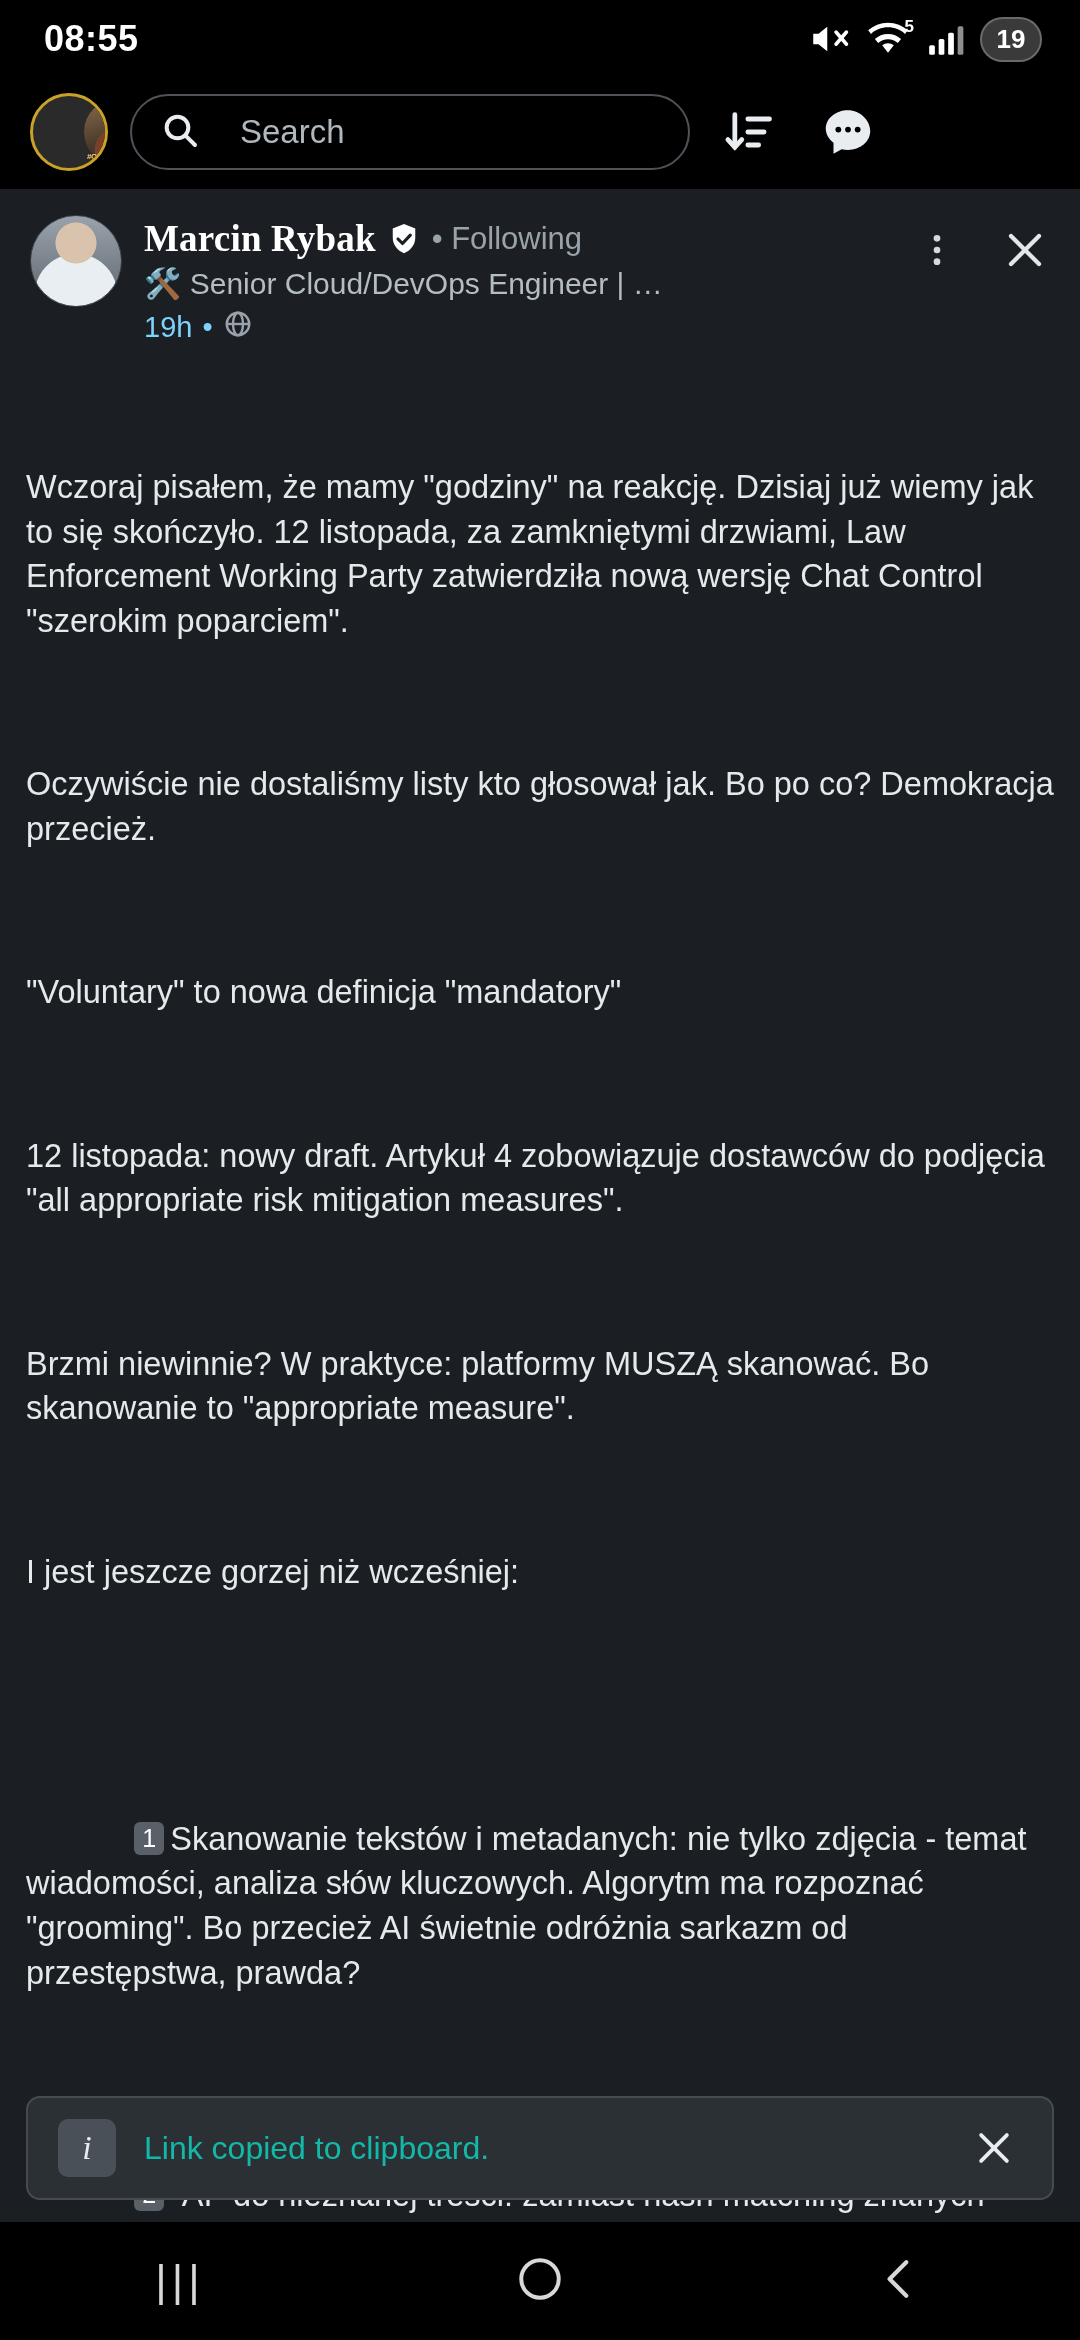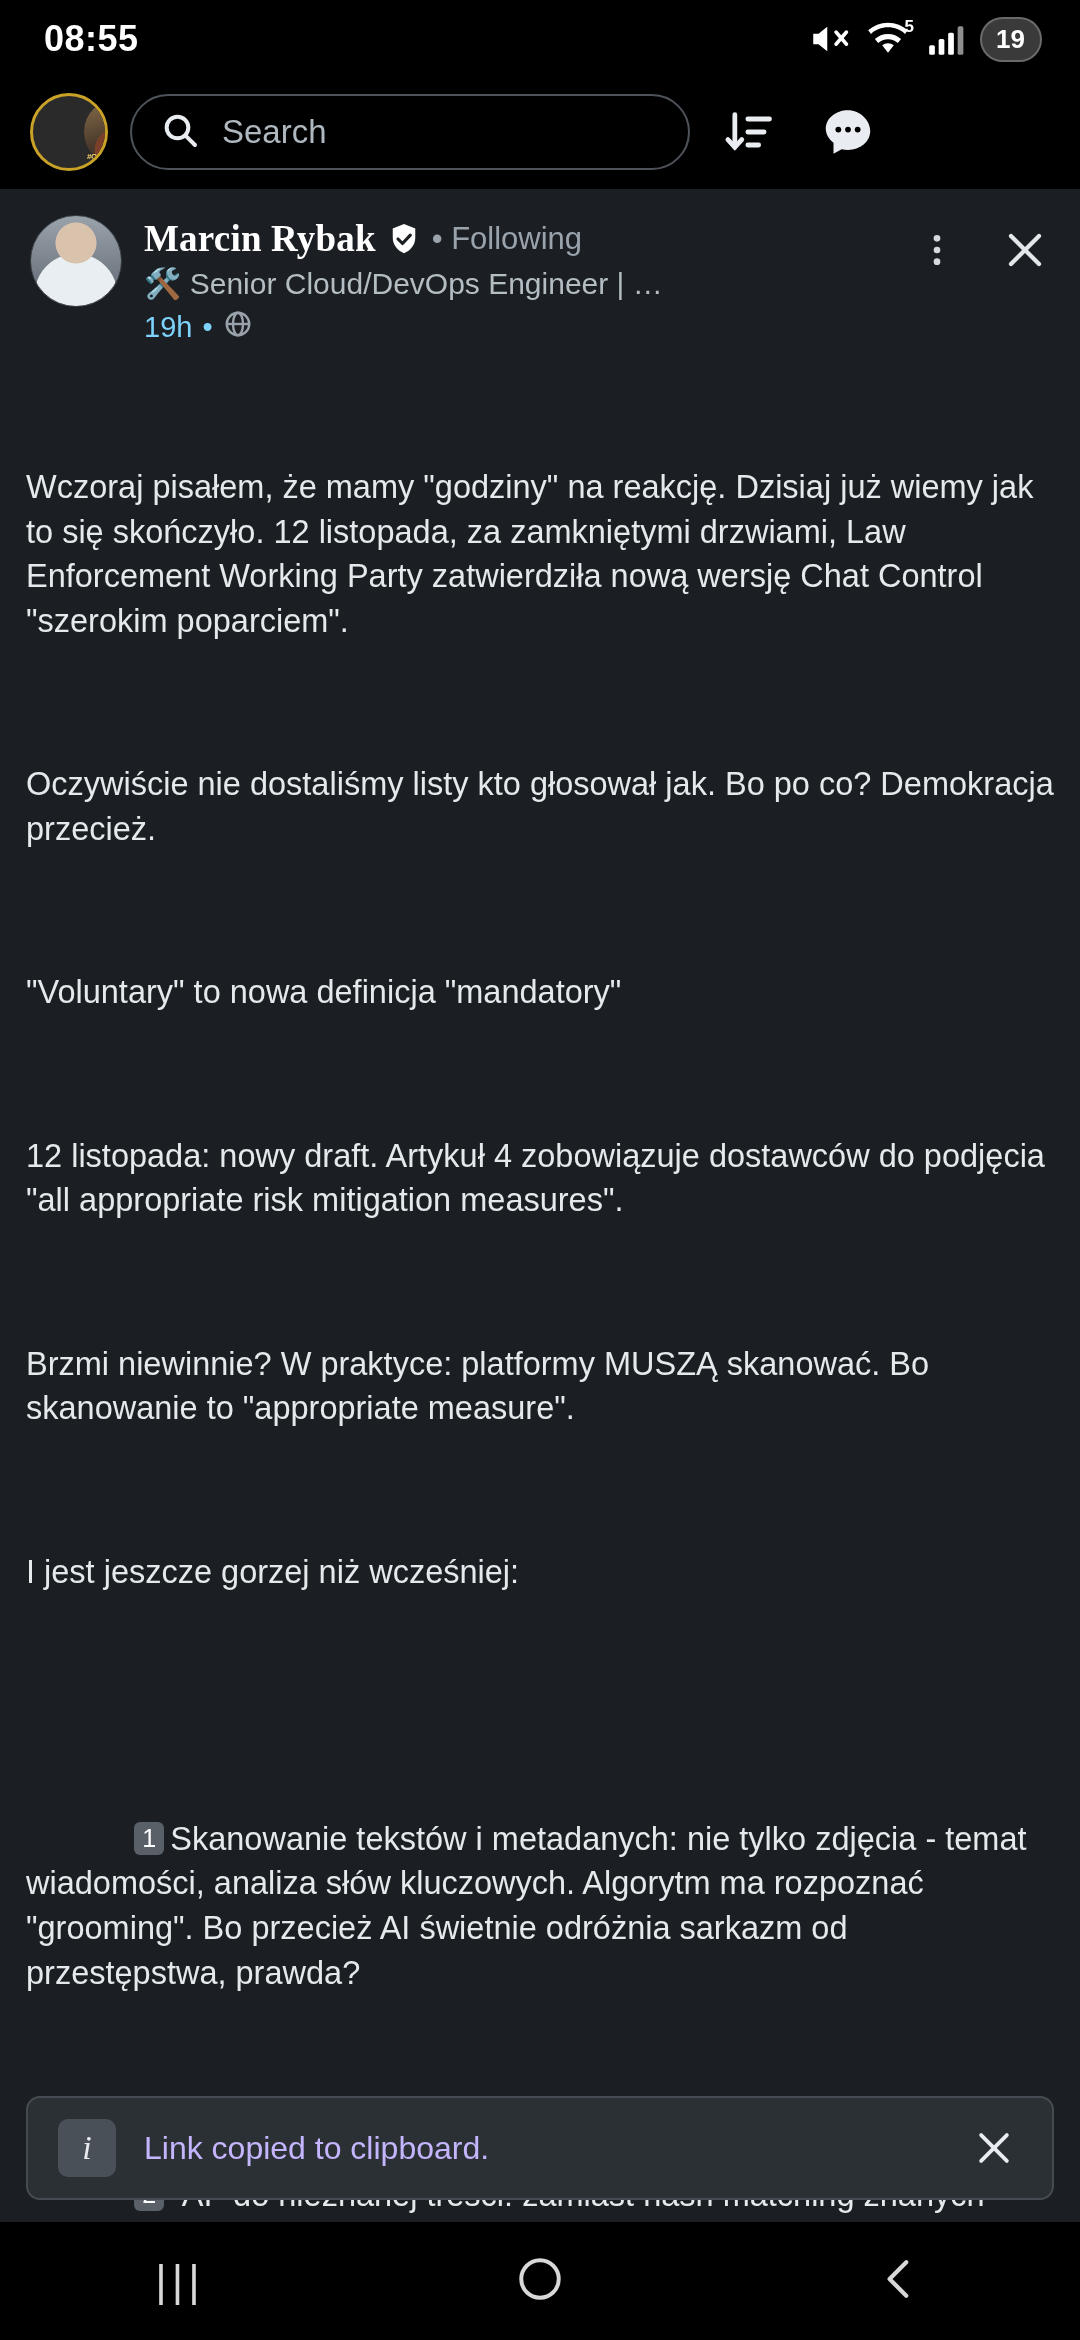--- a/index.html
+++ b/index.html
@@ -42,21 +42,21 @@
   }
   .status-icons svg { display: block; }
   .battery-pill {
     background: #3a3a3a;
     color: #ffffff;
     border-radius: 24px;
     font-size: 26px;
     font-weight: bold;
     padding: 5px 14px;
     min-width: 62px;
-    text-align: left;
+    text-align: center;
     border: 2px solid #6a6a6a;
   }
 
   
   .appbar {
     height: 108px;
     background: #000000;
     display: flex;
     align-items: center;
     padding: 0 32px 0 30px;
@@ -95,21 +95,21 @@
     letter-spacing: -0.3px;
   }
   .searchbar {
     flex: 1 1 auto;
     height: 76px;
     border: 2px solid #4d5359;
     border-radius: 40px;
     display: flex;
     align-items: center;
     padding: 0 28px;
-    gap: 22px;
+    gap: 40px;
     max-width: 560px;
   }
   .search-placeholder {
     color: #b0b8bf;
     font-size: 33px;
   }
   .appbar-action {
     width: 76px;
     height: 76px;
     display: flex;
@@ -241,21 +241,21 @@
     display: flex;
     align-items: center;
     justify-content: center;
     font-size: 34px;
     font-style: italic;
     font-family: "Liberation Serif", serif;
     flex: 0 0 auto;
   }
   .toast-text {
     flex: 1 1 auto;
-    color: #c4b5fd;
+    color: #14b8a6;
     font-size: 32px;
   }
   .toast-close {
     width: 56px;
     height: 56px;
     display: flex;
     align-items: center;
     justify-content: center;
     flex: 0 0 auto;
   }

